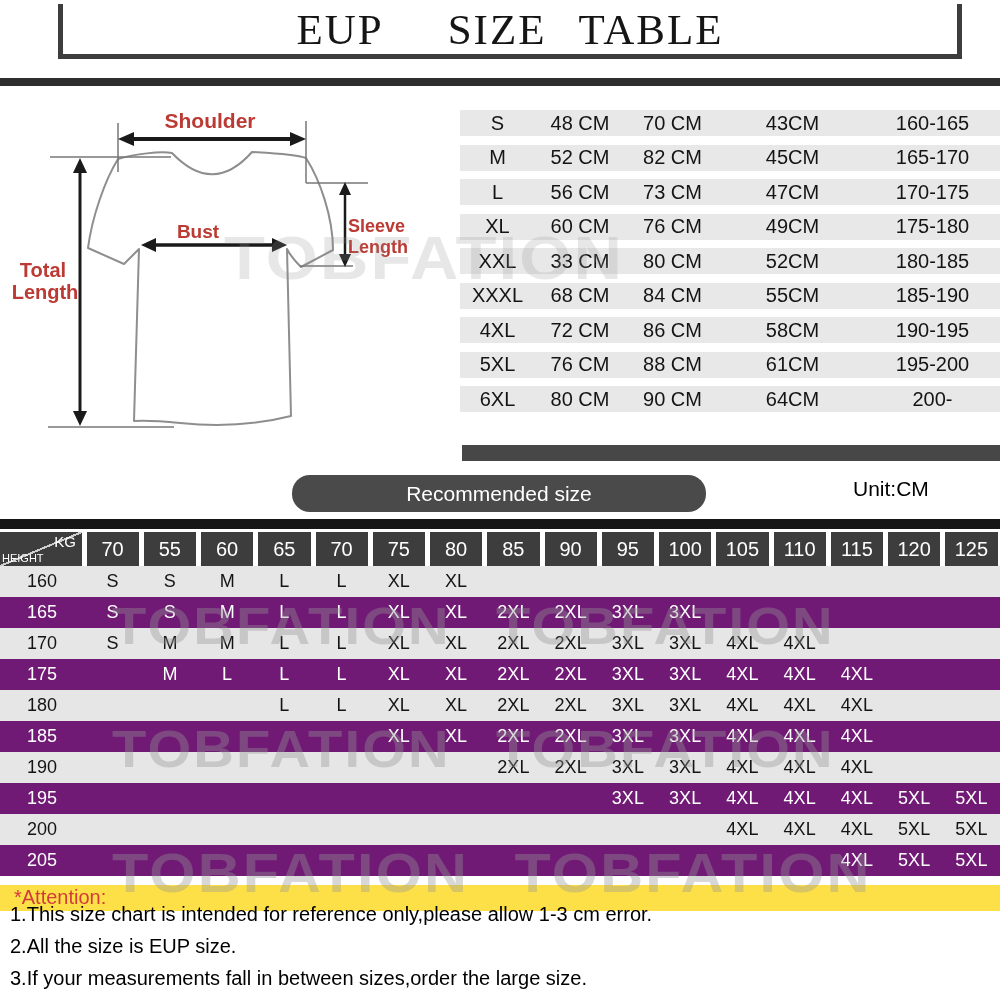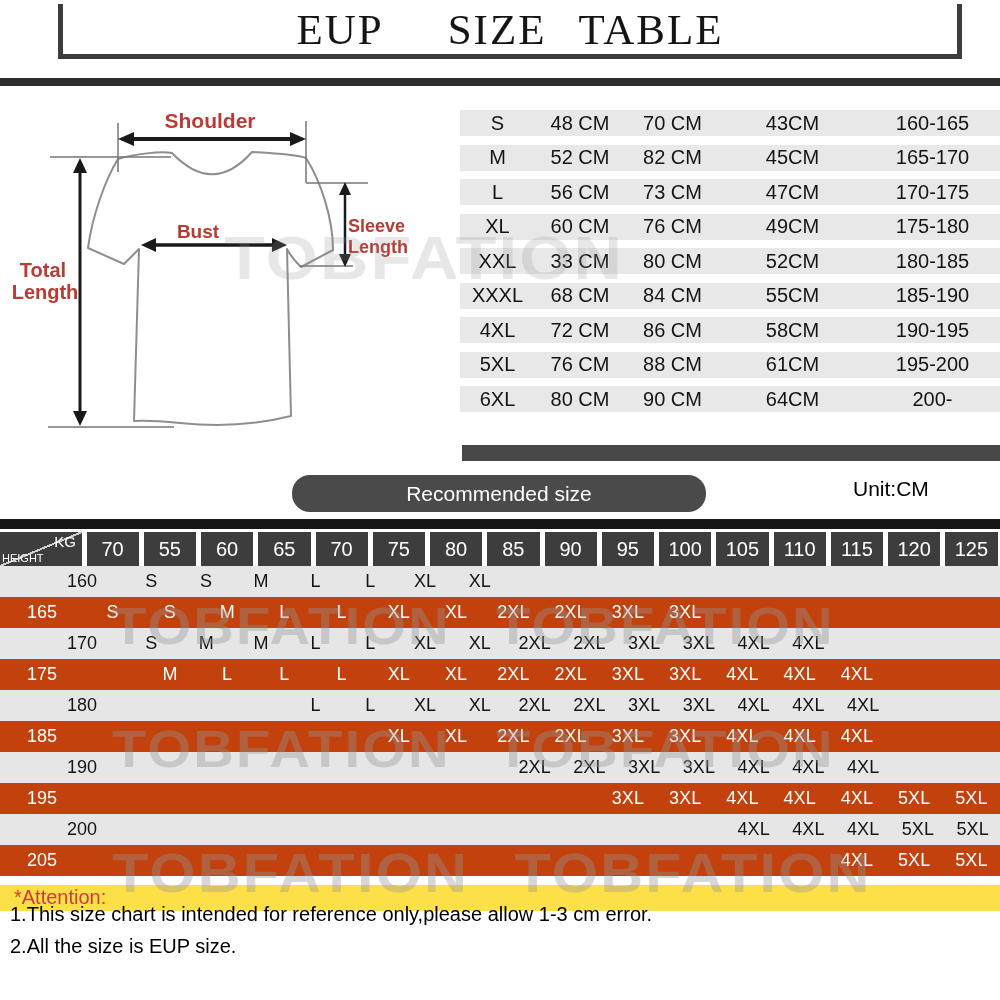--- a/index.html
+++ b/index.html
@@ -40,22 +40,22 @@
   
   .divider-matrix{left:0;top:519px;width:1000px;height:10px;background:#161616;z-index:2;}
   .matrix{left:0;top:532px;width:1000px;z-index:2;}
   .mx-header{display:grid;grid-template-columns:84px repeat(16,1fr);height:34px;}
   .mx-corner{position:relative;background:#3d3d3d;margin-right:2px;color:#fff;
     background-image:linear-gradient(to bottom right,rgba(0,0,0,0) calc(50% - 1px),#cfcfcf calc(50% - 1px),#cfcfcf calc(50% + 1px),rgba(0,0,0,0) calc(50% + 1px));}
   .mx-corner .kg{position:absolute;right:6px;top:1px;font-size:15px;}
   .mx-corner .hg{position:absolute;left:2px;bottom:2px;font-size:11px;}
   .mx-wcell{background:#3d3d3d;color:#fff;margin:0 2.5px;display:flex;align-items:center;justify-content:center;font-size:20px;}
   .mx-row{display:grid;grid-template-columns:84px repeat(16,1fr);height:31px;align-items:center;text-align:center;font-size:18px;}
-  .mx-row.light{background:#e6e6e6;color:#141414;padding-left:40px;}
-  .mx-row.dark{background:#c2410c;color:#ffffff;}
+  .mx-row.light{background:#e6e6e6;color:#141414;}
+  .mx-row.dark{background:#701a75;color:#ffffff;}
   .mx-row .hlabel{font-size:18px;}
 
   
   .attention-band{left:0;top:885px;width:1000px;height:26px;background:#fde047;z-index:2;}
   .attention-text{position:absolute;left:14px;top:0;line-height:25px;font-size:20px;color:#d03c3c;}
   .notes{left:10px;top:903px;z-index:2;font-size:20px;color:#000;}
   .note{height:21px;margin-bottom:11px;white-space:pre;}
 
   
   .wm{position:absolute;z-index:10;pointer-events:none;font-weight:bold;white-space:pre;
@@ -415,18 +415,19 @@
       </div>
     </div>
 </div>
 
 <div class="abs attention-band">
   <div class="attention-text">*Attention:</div>
 </div>
 <div class="abs notes" id="notes">
     <div class="note">1.This size chart is intended for reference only,please allow 1-3 cm error.</div>
     <div class="note">2.All the size is EUP size.</div>
+    <div class="note">3.If your measurements fall in between sizes,order the large size.</div>
   </div>
 
 <div class="wm wm-0"><span>TOBFATION</span></div>
 <div class="wm wm-1"><span>TOBFATION</span><span>TOBFATION</span></div>
 <div class="wm wm-2"><span>TOBFATION</span><span>TOBFATION</span></div>
 <div class="wm wm-3"><span>TOBFATION</span><span>TOBFATION</span></div>
 
 </body></html>

